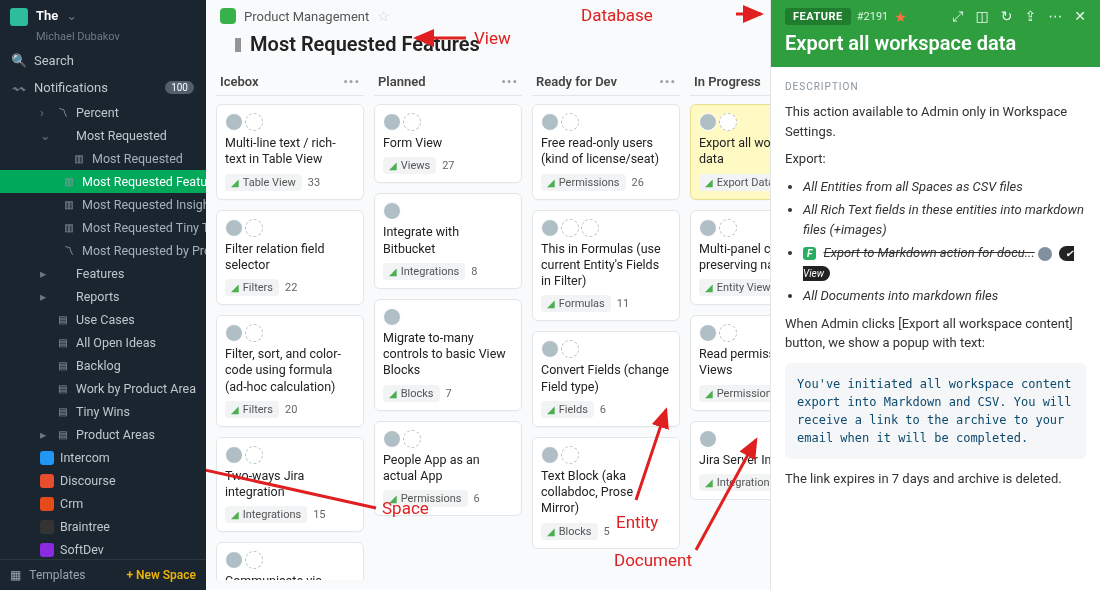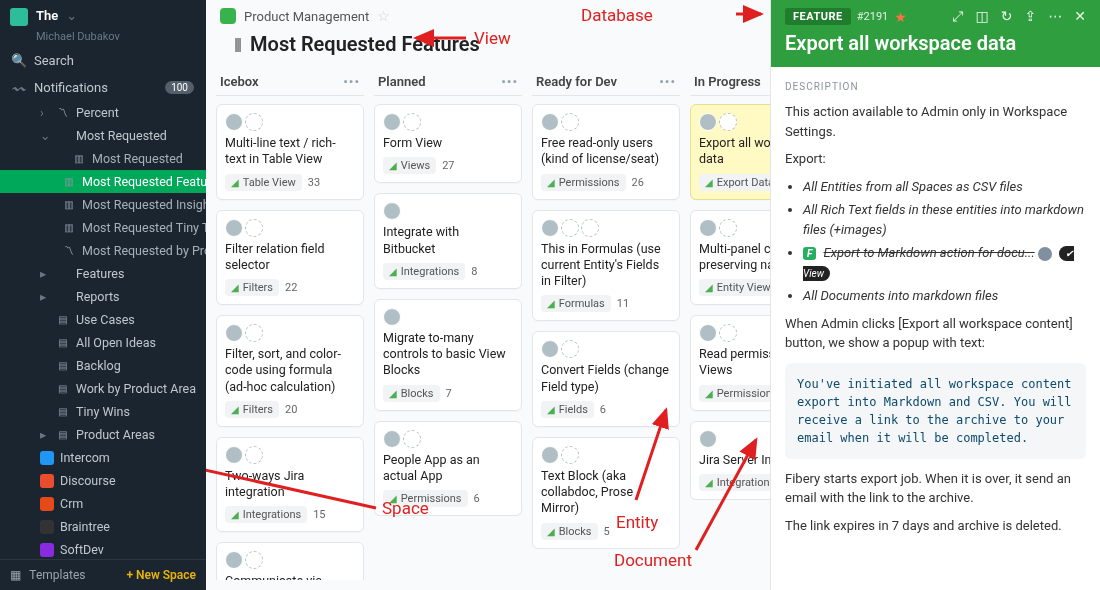--- a/index.html
+++ b/index.html
@@ -482,18 +482,17 @@
         <li>
           <span class="chip-f">F</span>
           <span class="strike">Export to Markdown action for docu...</span>
           <span class="globe"></span>
           <span class="done-chip">✔ <span>View</span></span>
         </li>
         <li>All Documents into markdown files</li>
       </ul>
       <p>When Admin clicks [Export all workspace content] button, we show a popup with text:</p>
       <pre class="code">You've initiated all workspace content export into Markdown and CSV. You will receive a link to the archive to your email when it will be completed.</pre>
-      <p>Fibery starts export job. When it is over, it send an email with the link to the archive.</p>
       <p>The link expires in 7 days and archive is deleted.</p>
     </div>
   </section>
 
 </div>
 
 </body></html>

